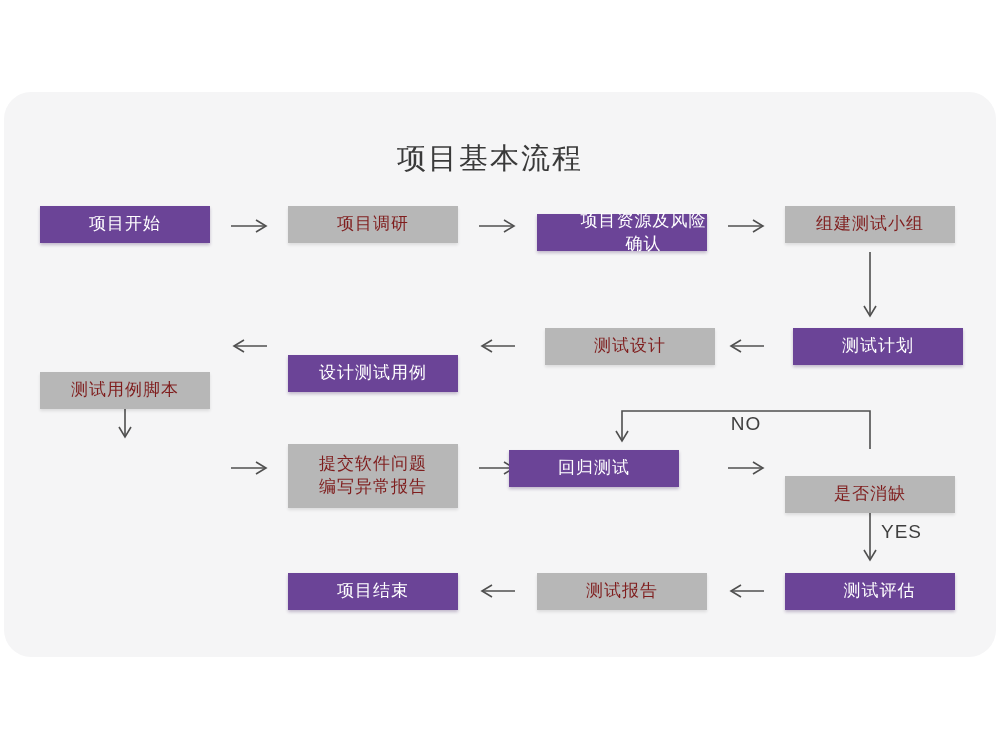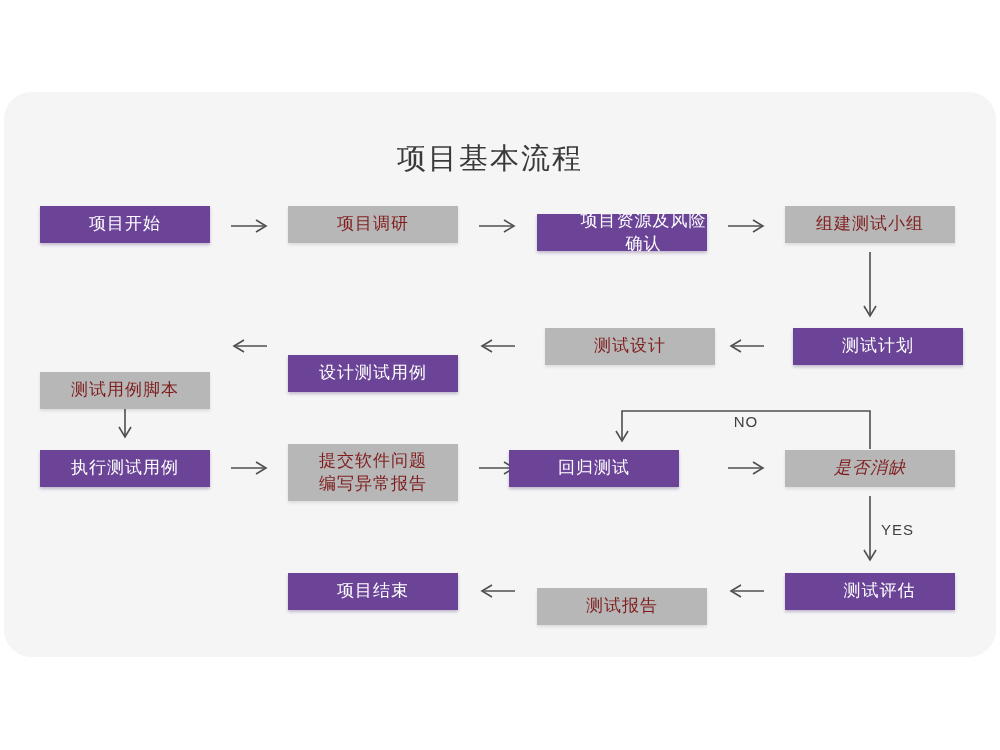--- a/index.html
+++ b/index.html
@@ -16,23 +16,23 @@
     font-size:29px;letter-spacing:2px;color:#3a3a3a;font-weight:400;
   }
   .node{
     position:absolute;width:170px;height:37px;border-radius:0;
     display:flex;align-items:center;justify-content:center;
     font-size:17px;letter-spacing:1px;line-height:1.35;
     box-sizing:border-box;text-align:center;
   }
   .node.purple{background:#6b4497;color:#ffffff;box-shadow:0 2px 3px rgba(60,30,95,0.28);}
   .node.gray{background:#b7b7b7;color:#7f1d1d;box-shadow:0 2px 3px rgba(0,0,0,0.10);}
-  .node.two-line{height:57px;flex-direction:column;justify-content:center;}
+  .node.two-line{height:64px;flex-direction:column;justify-content:center;}
   .edge-label{
-    position:absolute;font-size:15px;color:#3f3f3f;letter-spacing:1px;font-weight:400;
+    position:absolute;font-size:19px;color:#3f3f3f;letter-spacing:1px;font-weight:400;
   }
   #arrows{position:absolute;left:0;top:0;pointer-events:none;}
 </style>
 </head>
 <body>
 
 <div id="stage">
 
   <div class="card"></div>
 
@@ -69,25 +69,24 @@
   <div class="node purple" style="left:40px;top:206px;">项目开始</div>
   <div class="node gray" style="left:288px;top:206px;">项目调研</div>
   <div class="node purple" style="left:537px;top:214px;padding-left:43px;">项目资源及风险确认</div>
   <div class="node gray" style="left:785px;top:206px;text-align:center;">组建测试小组</div>
 
   <div class="node gray" style="left:40px;top:328px;margin-top:44px;">测试用例脚本</div>
   <div class="node purple" style="left:288px;top:328px;margin-top:27px;">设计测试用例</div>
   <div class="node gray" style="left:537px;top:328px;margin-left:8px;">测试设计</div>
   <div class="node purple" style="left:785px;top:328px;margin-left:8px;">测试计划</div>
 
-  <div class="node purple" style="left:40px;top:450px;">执行测试用例</div>
   <div class="node gray two-line" style="left:288px;top:444px;">
     <span>提交软件问题</span>
     <span>编写异常报告</span>
   </div>
   <div class="node purple" style="left:509px;top:450px;">回归测试</div>
-  <div class="node gray" style="left:785px;top:450px;font-style:italic;">是否消缺</div>
+  <div class="node gray" style="left:785px;top:476px;">是否消缺</div>
 
   <div class="node purple" style="left:288px;top:573px;">项目结束</div>
-  <div class="node gray" style="left:537px;top:588px;text-align:center;">测试报告</div>
+  <div class="node gray" style="left:537px;top:573px;text-align:center;">测试报告</div>
   <div class="node purple" style="left:785px;top:573px;padding-left:19px;">测试评估</div>
 
 </div>
 
 </body></html>

